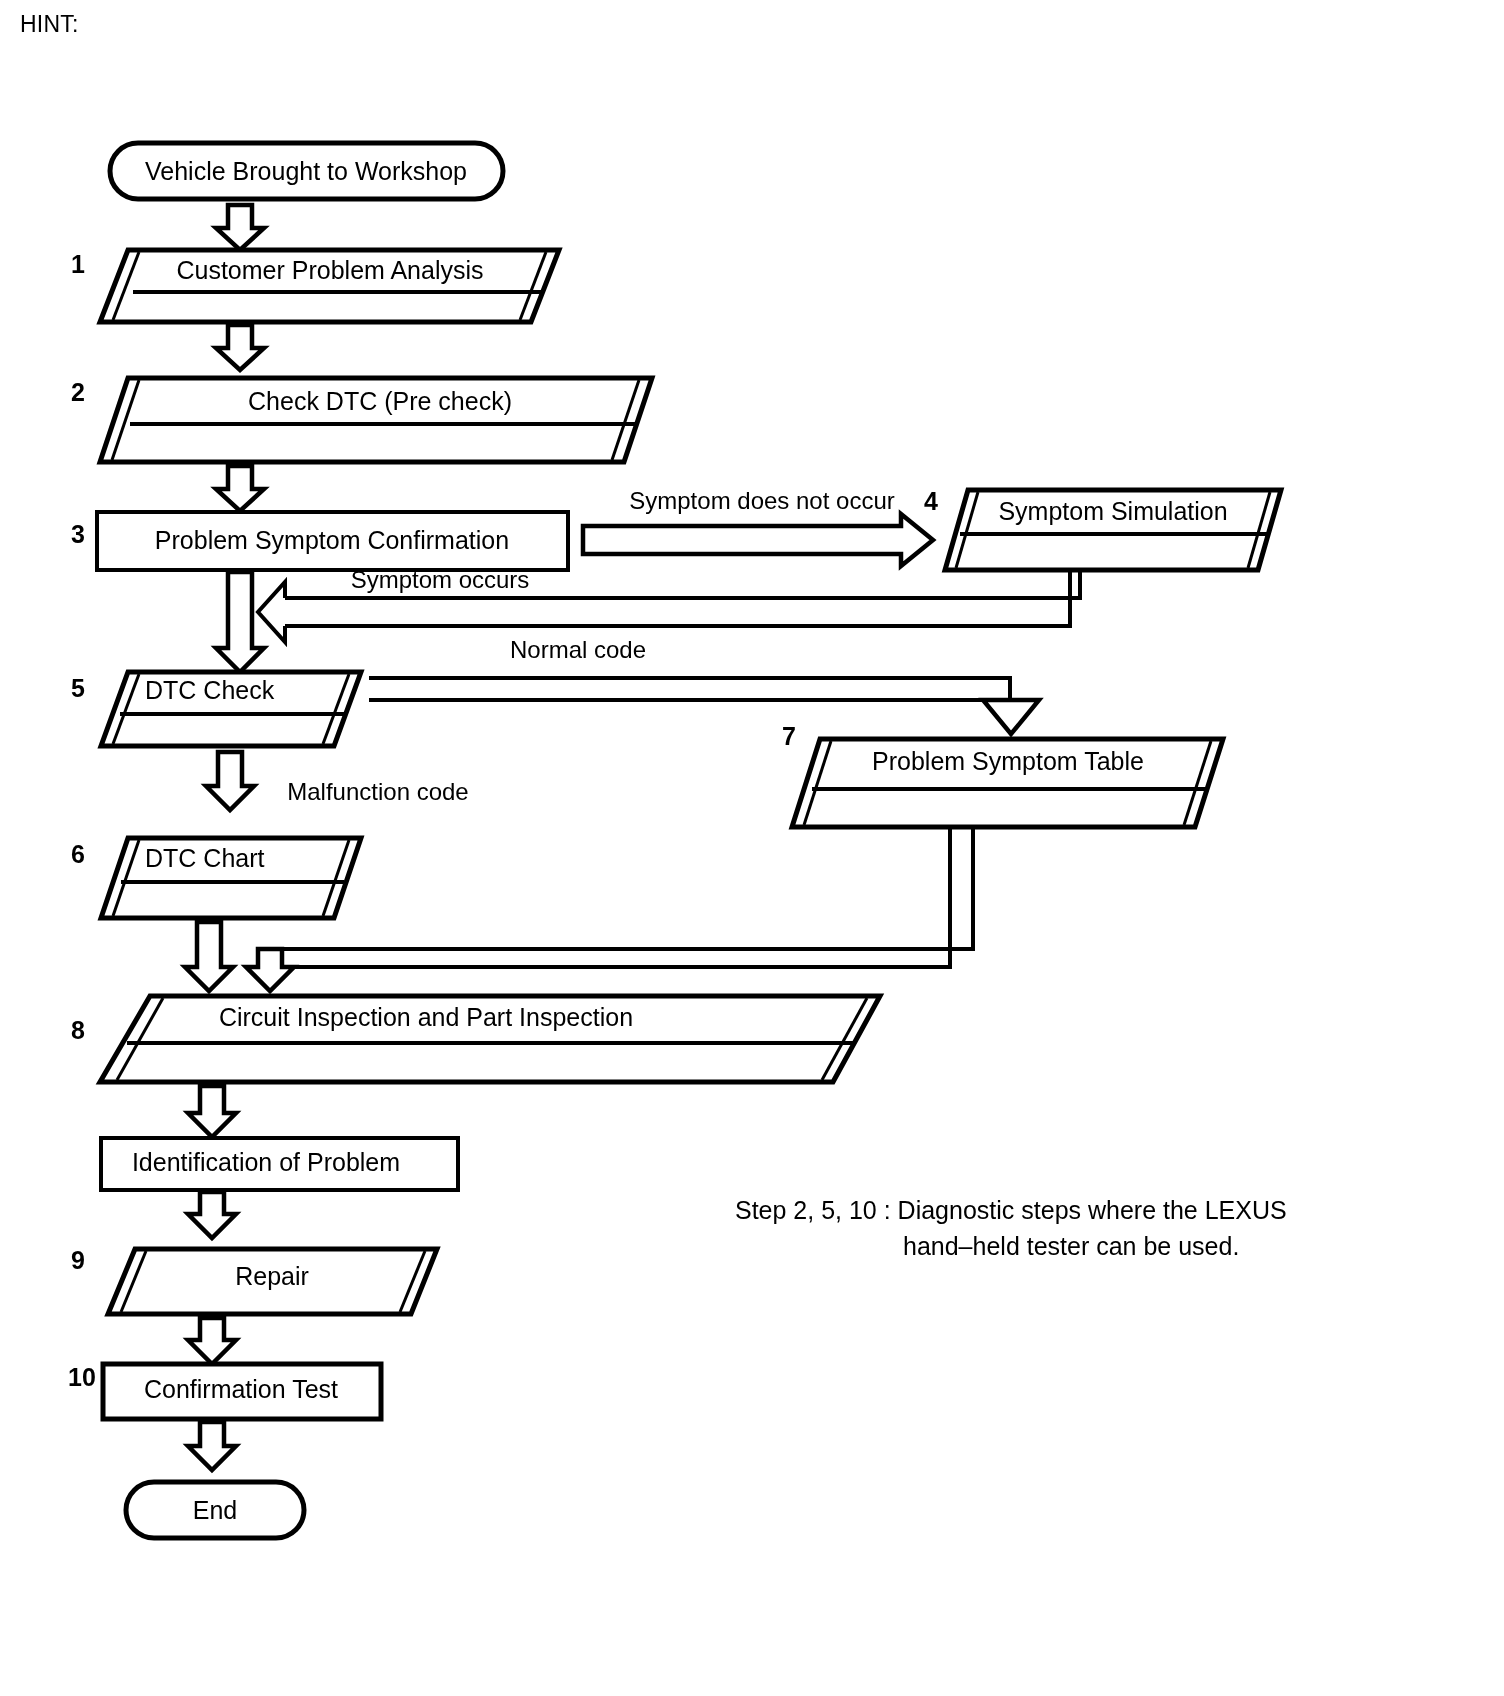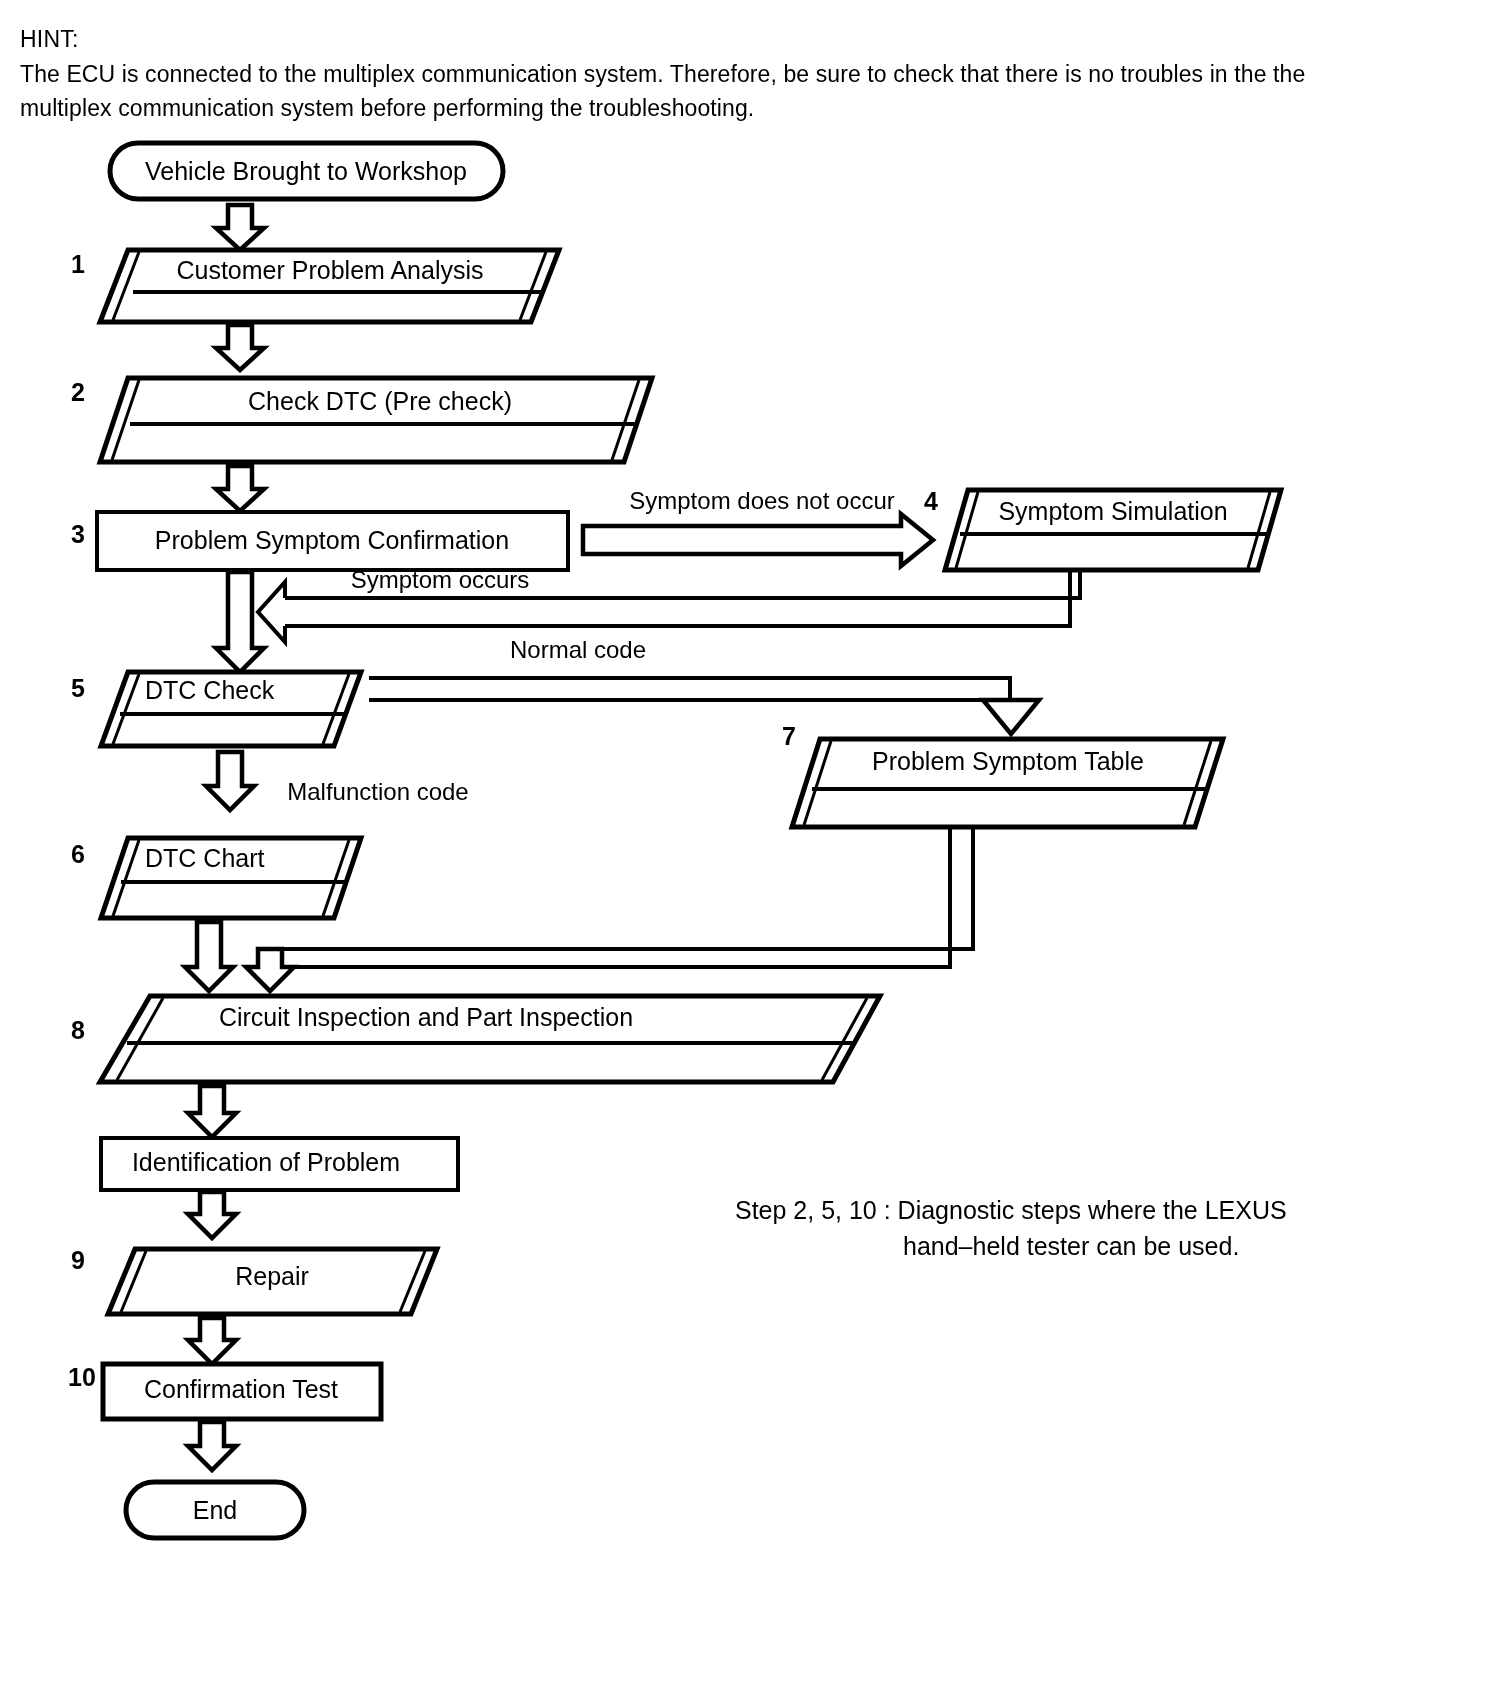--- a/index.html
+++ b/index.html
@@ -11,21 +11,21 @@
     width: 1504px;
     height: 1696px;
     position: relative;
     font-family: "Liberation Sans", sans-serif;
     color: #000000;
     overflow: hidden;
   }
   #hint-block {
     position: absolute;
     left: 20px;
-    top: 23px;
+    top: 8px;
     width: 1400px;
   }
   #hint-block .hint-label {
     font-size: 23px;
     font-weight: 500;
     line-height: 32px;
     letter-spacing: 0.2px;
   }
   #hint-block .hint-body {
     font-size: 23px;
@@ -85,21 +85,20 @@
     dominant-baseline: middle;
   }
   .legend-l1 { text-anchor: start; }
   .legend-l2 { text-anchor: start; }
 </style>
 </head>
 <body>
 
 <div id="hint-block">
   <div class="hint-label">HINT:</div>
-  <div class="hint-body">The ECU is connected to the multiplex communication system. Therefore, be sure to check that there is no troubles in the the multiplex communication system before performing the troubleshooting.</div>
 </div>
 
 <svg id="flow-svg" width="1504" height="1696" viewBox="0 0 1504 1696">
 
   <g>
     <rect class="shape-fill" x="110" y="143" width="393" height="56" rx="28" ry="28"></rect>
     <rect class="stroke-hvy" x="110" y="143" width="393" height="56" rx="28" ry="28"></rect>
     <text class="node-text" x="306" y="173">Vehicle Brought to Workshop</text>
   </g>
 

